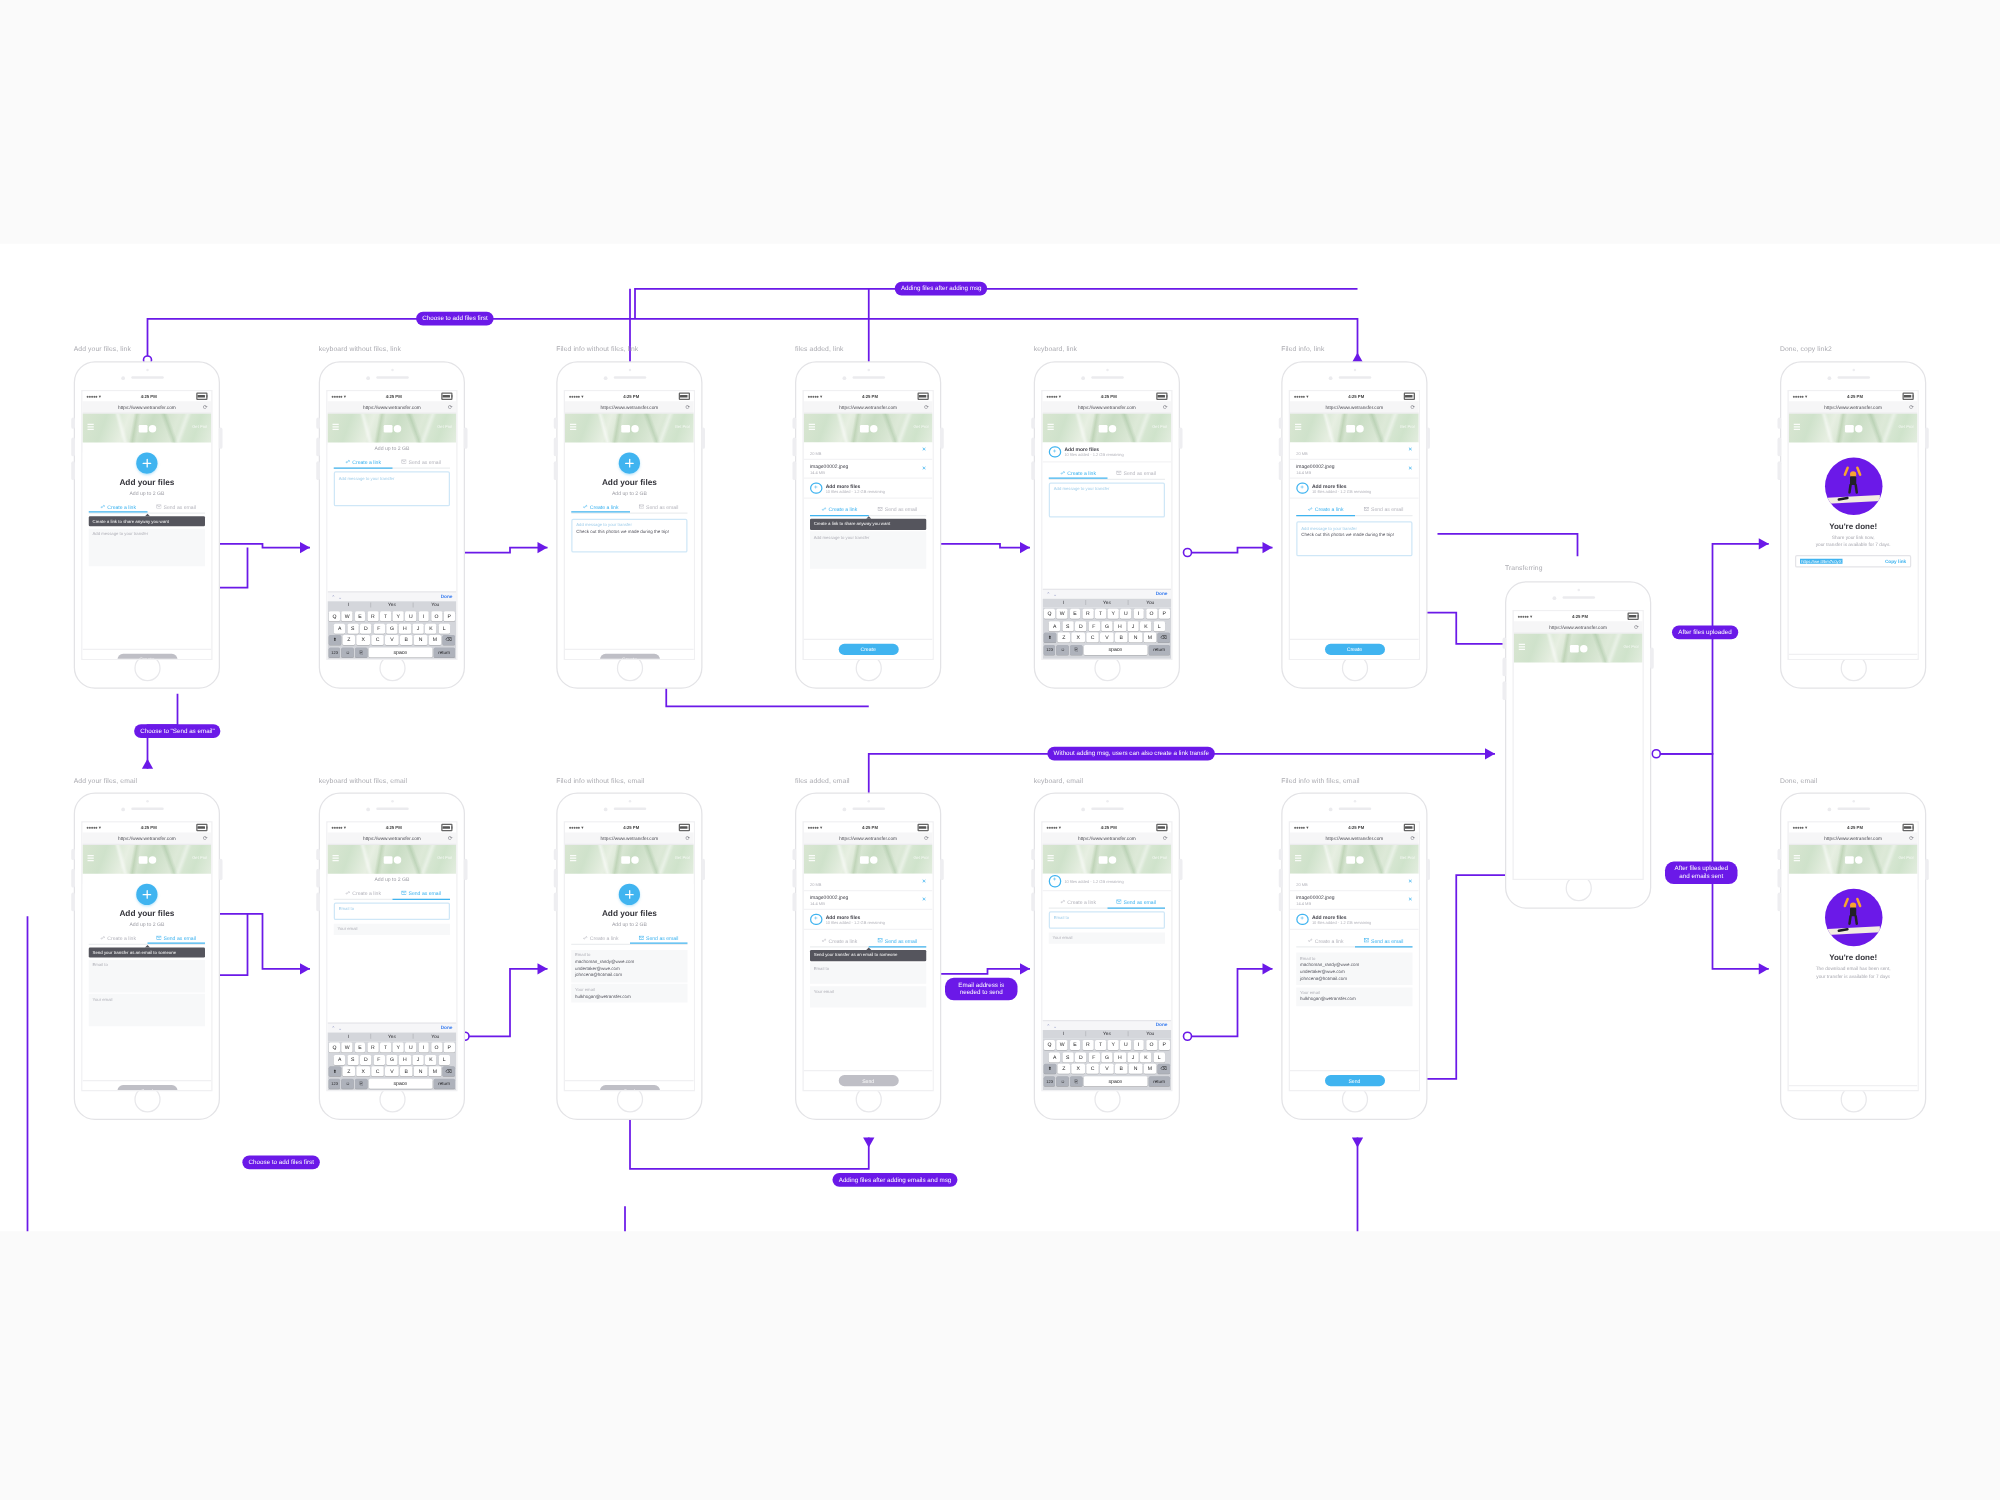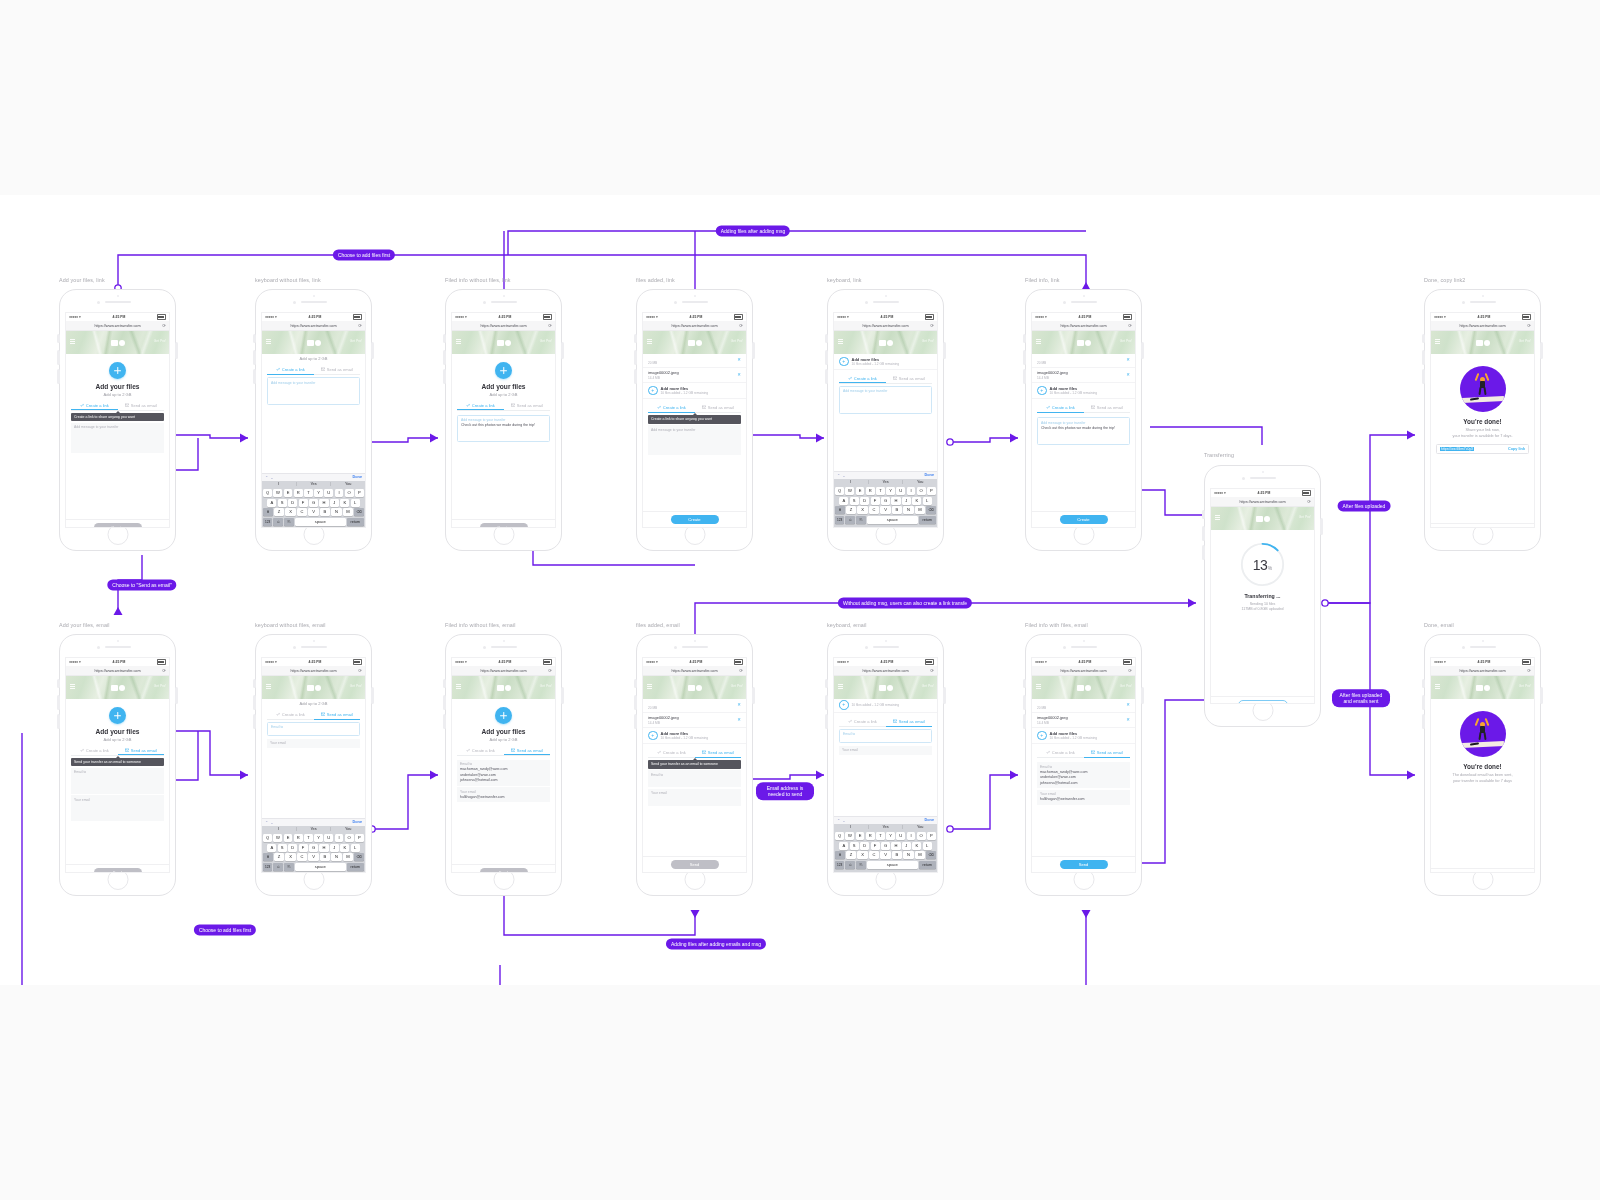--- a/index.html
+++ b/index.html
@@ -1537,34 +1537,17 @@
               <i></i>
               <i></i>
               <i></i>
             </div>
             <div class="logo">
               <b></b>
               <b></b>
             </div>
             <div class="getpro">Get Pro!</div>
           </div>
-        <div class="body">
-          <div class="ring">
-            <svg viewBox="0 0 100 100" style="width:100%;height:100%;transform:rotate(-90deg)">
-              <circle cx="50" cy="50" r="44" fill="none" stroke="#eceef0" stroke-width="4"></circle>
-              <circle id="prog-arc" cx="50" cy="50" r="44" fill="none" stroke="#40b4f0" stroke-width="4" stroke-linecap="round" stroke-dasharray="276.46015351590177" stroke-dashoffset="240.52033355883452"></circle>
-            </svg>
-            <div class="pct">
-                <b>13</b>
-                <i>%</i>
-              </div>
-          </div>
-          <div class="tr-t">Transferring ...</div>
-          <div class="tr-s"><span>Sending 10 files</span><br><span>117MB of 0.8GB uploaded</span></div>
-          <div class="footer">
-              <div class="cta ghost">Cancel</div>
-            </div>
-        </div>
       </div>
     </div>
 
   </div>
 </div>
 
 </body></html>

